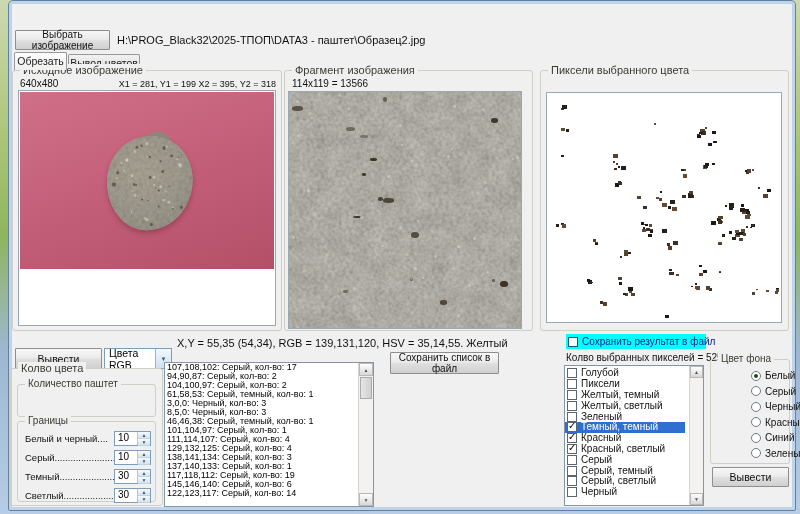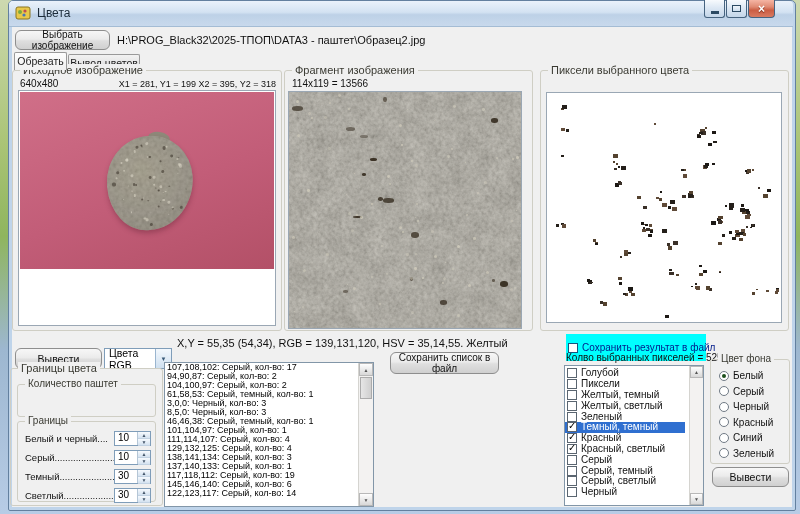--- a/index.html
+++ b/index.html
@@ -16,21 +16,21 @@
   .title-text{position:absolute;left:28px;top:5px;font-size:12px;color:#1c2c3a;}
   .winbtns{position:absolute;left:695px;top:-1px;display:flex;}
   .wbtn{height:17px;border:1px solid #46637f;border-top:none;display:flex;align-items:center;justify-content:center;cursor:default;}
   .wbtn.min,.wbtn.max{width:19px;background:linear-gradient(#f7fafd,#dde8f4 45%,#c4d6e9);border-radius:0 0 3px 3px;margin-right:1px;}
   .glyph-min{width:8px;height:3px;background:#2c4a63;margin-top:7px;}
   .glyph-max{width:9px;height:7px;border:1px solid #2c4a63;box-sizing:border-box;background:linear-gradient(#eef4fa,#cfdfee);}
   .wbtn.close{width:25px;background:linear-gradient(#f5b5a4,#e08b74 40%,#cb5d43 60%,#d97a61);border-radius:0 0 4px 4px;}
   .wbtn.close span{font-size:12px;font-weight:bold;color:#fff;text-shadow:0 1px 1px #7c2c18;line-height:12px;}
   
   .abs{position:absolute;}
-  .btn{border:1px solid #8e8e8e;border-radius:6px;background:linear-gradient(#f7f7f7,#ebebeb 45%,#dedede 55%,#d0d0d0);
+  .btn{border:1px solid #8e8e8e;border-radius:1px;background:linear-gradient(#f7f7f7,#ebebeb 45%,#dedede 55%,#d0d0d0);
     font-size:10px;color:#111;display:flex;align-items:center;justify-content:center;box-sizing:border-box;}
   .grp{border:1px solid #cfcec4;border-radius:3px;box-sizing:border-box;}
   .gcap{position:absolute;top:-7px;left:7px;background:#f0f0f0;padding:0 3px;font-size:11px;color:#3a3a32;white-space:nowrap;}
   .lbl{font-size:11px;color:#111;white-space:nowrap;}
   .small{font-size:10px;}
   .tab{position:absolute;font-size:10.5px;color:#222;text-align:center;border:1px solid #999;border-bottom:none;
     border-radius:2px 2px 0 0;box-sizing:border-box;padding-top:2px;}
   .tab.active{background:linear-gradient(#fdfdfd,#f0f0f0);z-index:3;}
   .tab.inactive{background:linear-gradient(#f2f2f2,#dcdcdc);}
   .whitepanel{background:#fff;border:1px solid #9aa7b4;box-sizing:border-box;}
@@ -90,42 +90,20 @@
   .ck-label{font-size:10px;color:#111;white-space:nowrap;line-height:10px;}
   .ck-row.hl{background:#2f6fd0;width:118px;}
   .ck-row.hl .ck-label{color:#fff;}
 </style>
 </head>
 <body>
 
 <div class="stage">
   <div class="win"></div>
 
-  <div class="titlebar abs" style="left:9px;top:1px;">
-    <span class="app-icon">
-      <svg width="16" height="16" viewBox="0 0 16 16">
-        <rect x="1" y="2" width="14" height="12" rx="2" fill="#e8c84a" stroke="#8a7420"></rect>
-        <circle cx="5" cy="7" r="2" fill="#7aa840"></circle>
-        <circle cx="10" cy="6" r="1.6" fill="#c05050"></circle>
-        <circle cx="9" cy="10" r="1.6" fill="#4878b8"></circle>
-      </svg>
-    </span>
-    <span class="title-text">Цвета</span>
-    <div class="winbtns">
-      <div class="wbtn min">
-          <div class="glyph-min"></div>
-        </div>
-      <div class="wbtn max">
-          <div class="glyph-max"></div>
-        </div>
-      <div class="wbtn close">
-          <span>×</span>
-        </div>
-    </div>
-  </div>
 
   <button class="btn abs" style="left:15px;top:30px;width:95px;height:20px;">Выбрать изображение</button>
   <span class="lbl abs" style="left:117px;top:34px;">H:\PROG_Black32\2025-ТПОП\DATA3 - паштет\Образец2.jpg</span>
 
   <div class="tab active abs" style="left:14px;top:52px;width:53px;height:18px;">Обрезать</div>
   <div class="tab inactive abs" style="left:68px;top:54px;width:72px;height:16px;">Вывод цветов</div>
 
   <div class="grp abs" style="left:12px;top:70px;width:270px;height:261px;">
     <span class="gcap">Исходное изображение</span>
   </div>
@@ -481,21 +459,21 @@
 
   <span class="lbl abs" style="left:177px;top:337px;">X,Y = 55,35 (54,34), RGB = 139,131,120, HSV = 35,14,55. Желтый</span>
 
   <button class="btn abs" style="left:15px;top:348px;width:87px;height:21px;font-size:10.5px;">Вывести</button>
   <div class="combo abs" style="left:104px;top:348px;width:68px;height:21px;">
     <span class="cval">Цвета RGB</span>
     <span class="carrow">▼</span>
   </div>
 
   <div class="grp abs" style="left:10px;top:368px;width:153px;height:138px;">
-    <span class="gcap">Границы цвета</span>
+    <span class="gcap">Колво цвета</span>
   </div>
   <div class="grp abs" style="left:17px;top:384px;width:139px;height:33px;">
     <span class="gcap" style="font-size:10px;">Количество паштет</span>
   </div>
   <div class="grp abs" style="left:17px;top:421px;width:139px;height:81px;">
     <span class="gcap" style="font-size:10px;">Границы</span>
     <div id="border-rows" style="padding-top:8px;">
         <div class="b-row">
           <span class="b-label">Белый и черный....</span>
           <div class="spin">
@@ -560,21 +538,21 @@
     <div class="sbar">
       <div class="sbtn">▲</div>
       <div class="sthumb"></div>
       <div class="sfill"></div>
       <div class="sbtn">▼</div>
     </div>
   </div>
 
   <button class="btn abs" style="left:390px;top:352px;width:109px;height:22px;">Сохранить список в файл</button>
 
-  <div class="cyanrow abs" style="left:566px;top:334px;width:140px;height:27px;">
+  <div class="cyanrow abs" style="left:566px;top:334px;width:140px;height:15px;">
     <span class="ckbox"></span>
     <span class="cklabel">Сохранить результат в файл</span>
   </div>
   <span class="lbl abs" style="left:566px;top:352px;font-size:10px;">Колво выбранных пикселей = 525</span>
 
   <div class="listbox abs" style="left:564px;top:365px;width:140px;height:141px;">
     <div class="ck-rows" id="color-checks">
         <div class="ck-row">
           <span class="ckbox"></span>
           <span class="ck-label">Голубой</span>
@@ -630,21 +608,21 @@
           <span class="ck-label">Черный</span>
         </div>
       </div>
     <div class="sbar" style="width:13px;">
       <div class="sbtn" style="height:12px;">▲</div>
       <div class="sfill"></div>
       <div class="sbtn" style="height:12px;">▼</div>
     </div>
   </div>
 
-  <div class="grp abs" style="left:710px;top:359px;width:80px;height:105px;">
+  <div class="grp abs" style="left:710px;top:359px;width:80px;height:105px;padding-left:32px;">
     <span class="gcap" style="font-size:10px;">Цвет фона</span>
     <div id="bg-radios" style="padding:10px 0 0 8px;display:flex;flex-direction:column;gap:4.5px;">
         <div class="radio-row">
           <span class="radio sel"></span>
           <span class="r-label">Белый</span>
         </div>
         <div class="radio-row">
           <span class="radio"></span>
           <span class="r-label">Серый</span>
         </div>

